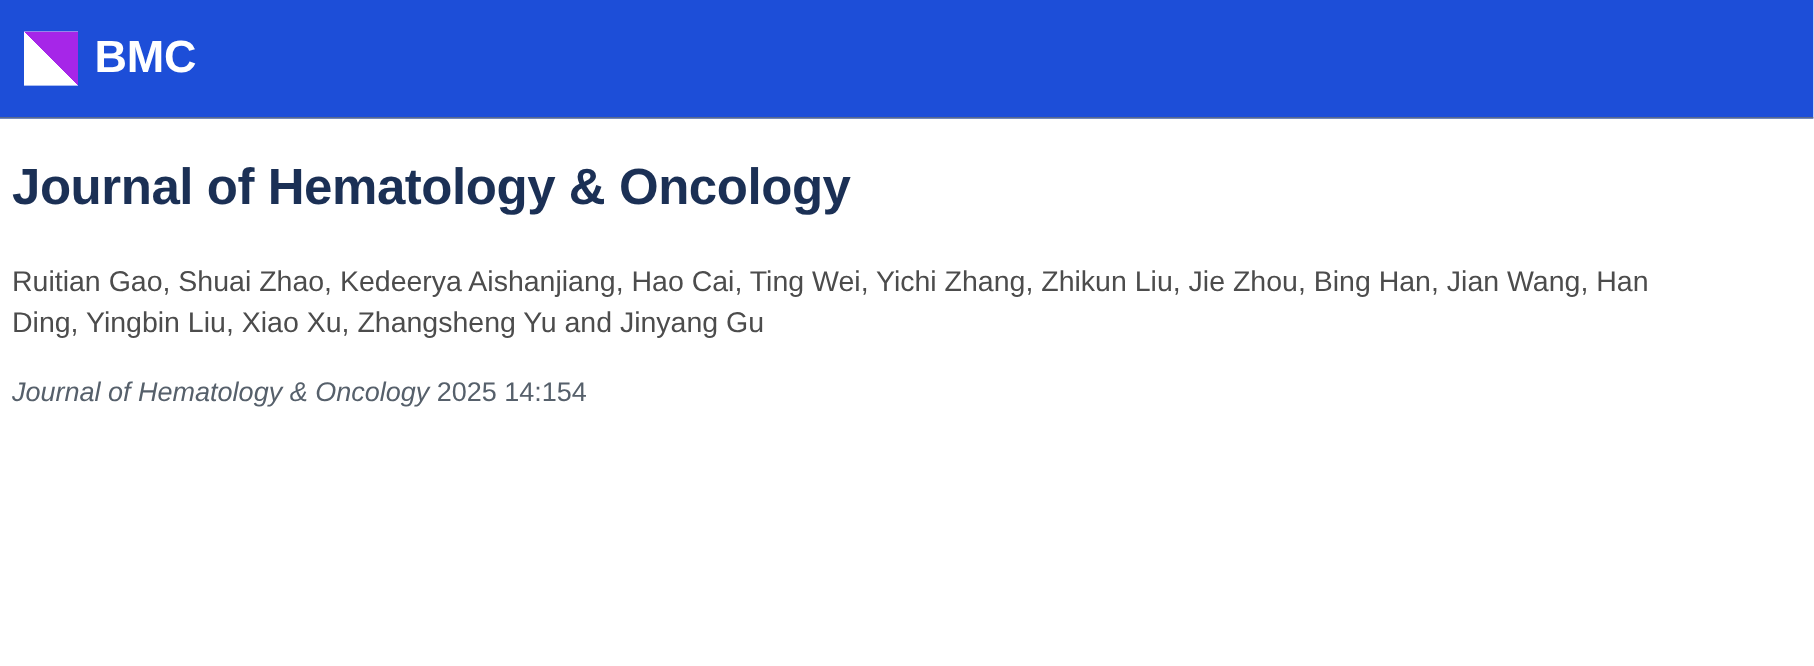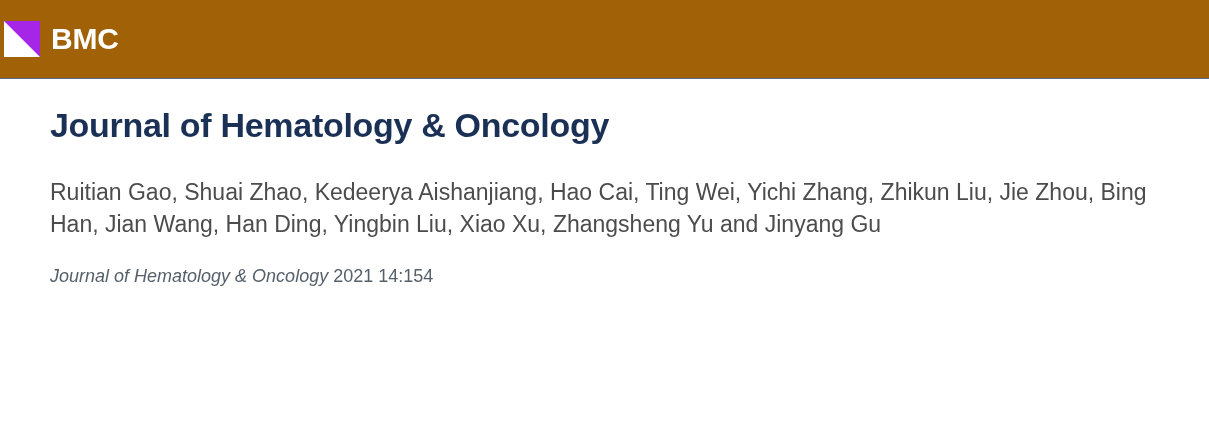--- a/index.html
+++ b/index.html
@@ -12,26 +12,26 @@
     height: 444px;
     background: #ffffff;
     font-family: "Liberation Sans", "DejaVu Sans", sans-serif;
     overflow: hidden;
     -webkit-font-smoothing: antialiased;
   }
 
   
   .brand-bar {
     height: 79px;
-    background: #a16207;
+    background: #1d4ed8;
     border-bottom: 1px solid #5a6a8c;
     box-sizing: border-box;
     display: flex;
     align-items: center;
-    padding-left: 4px;
+    padding-left: 16px;
   }
   .brand-logo-group {
     display: flex;
     align-items: center;
   }
   .bmc-mark {
     width: 36px;
     height: 36px;
     position: relative;
     background: #ffffff;
@@ -57,22 +57,21 @@
     font-size: 19.5px;
     font-weight: normal;
     margin-left: 25px;
     line-height: 1;
     letter-spacing: 0.1px;
     font-family: "Liberation Sans", "DejaVu Sans", sans-serif;
   }
 
   
   .page {
-    padding: 0 21px;
-    margin-left: 29px;
+    padding: 0 8px;
   }
   .journal-title {
     color: #1b3055;
     font-size: 34px;
     font-weight: bold;
     letter-spacing: -0.3px;
     margin: 26px 0 0 0;
     line-height: 1.2;
     font-family: "Liberation Sans", "DejaVu Sans", sans-serif;
   }
@@ -91,21 +90,21 @@
   }
   .article-snippet {
     color: #4c4c4c;
     font-size: 19px;
     line-height: 1.42;
     margin-top: 14px;
     max-width: 1180px;
   }
   .article-authors {
     color: #4c4c4c;
-    font-size: 23px;
+    font-size: 19px;
     line-height: 1.42;
     margin-top: 19px;
     max-width: 1130px;
   }
   .article-citation {
     margin-top: 19px;
     font-size: 18px;
     color: #56606b;
     line-height: 1.4;
   }
@@ -132,17 +131,17 @@
 
   <h1 class="journal-title">Journal of Hematology &amp; Oncology</h1>
 
   <div class="article">
 
 
 
     <p class="article-authors">Ruitian Gao, Shuai Zhao, Kedeerya Aishanjiang, Hao Cai, Ting Wei, Yichi Zhang, Zhikun Liu, Jie Zhou, Bing Han, Jian Wang, Han Ding, Yingbin Liu, Xiao Xu, Zhangsheng Yu and Jinyang Gu</p>
 
     <p class="article-citation">
-      <span class="citation-journal">Journal of Hematology &amp; Oncology</span><span class="citation-ref"> 2021 14:154</span>
+      <span class="citation-journal">Journal of Hematology &amp; Oncology</span><span class="citation-ref"> 2025 14:154</span>
     </p>
 
   </div>
 </div>
 
 </body></html>

